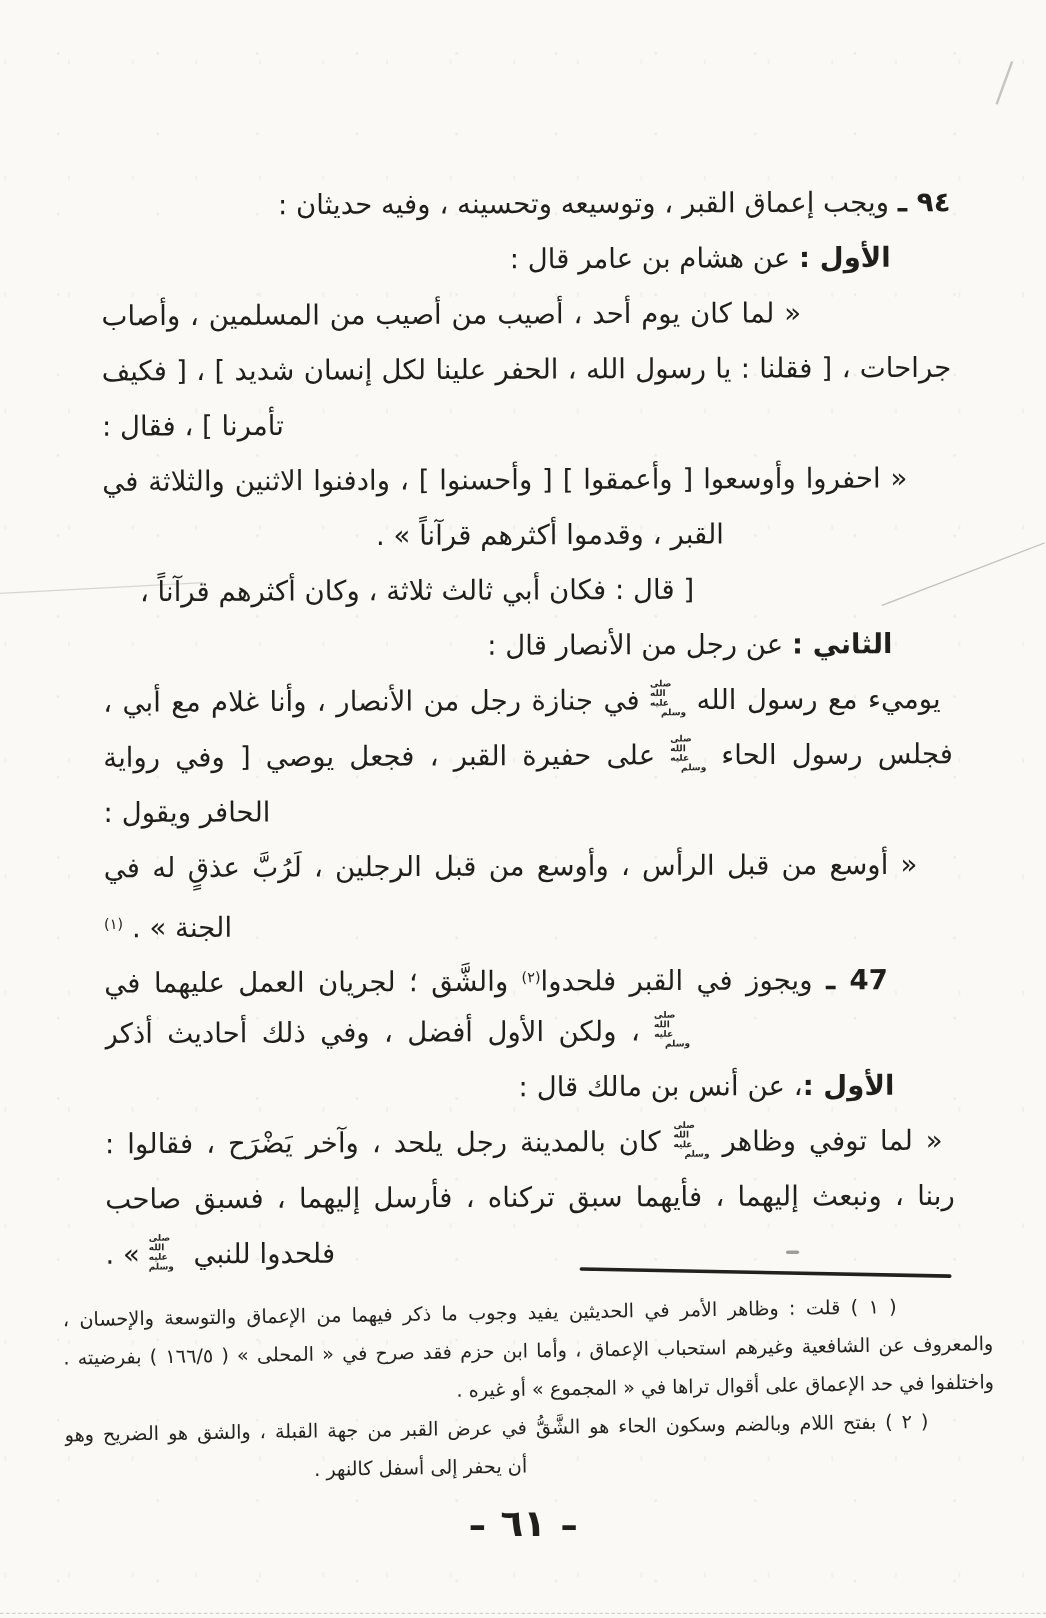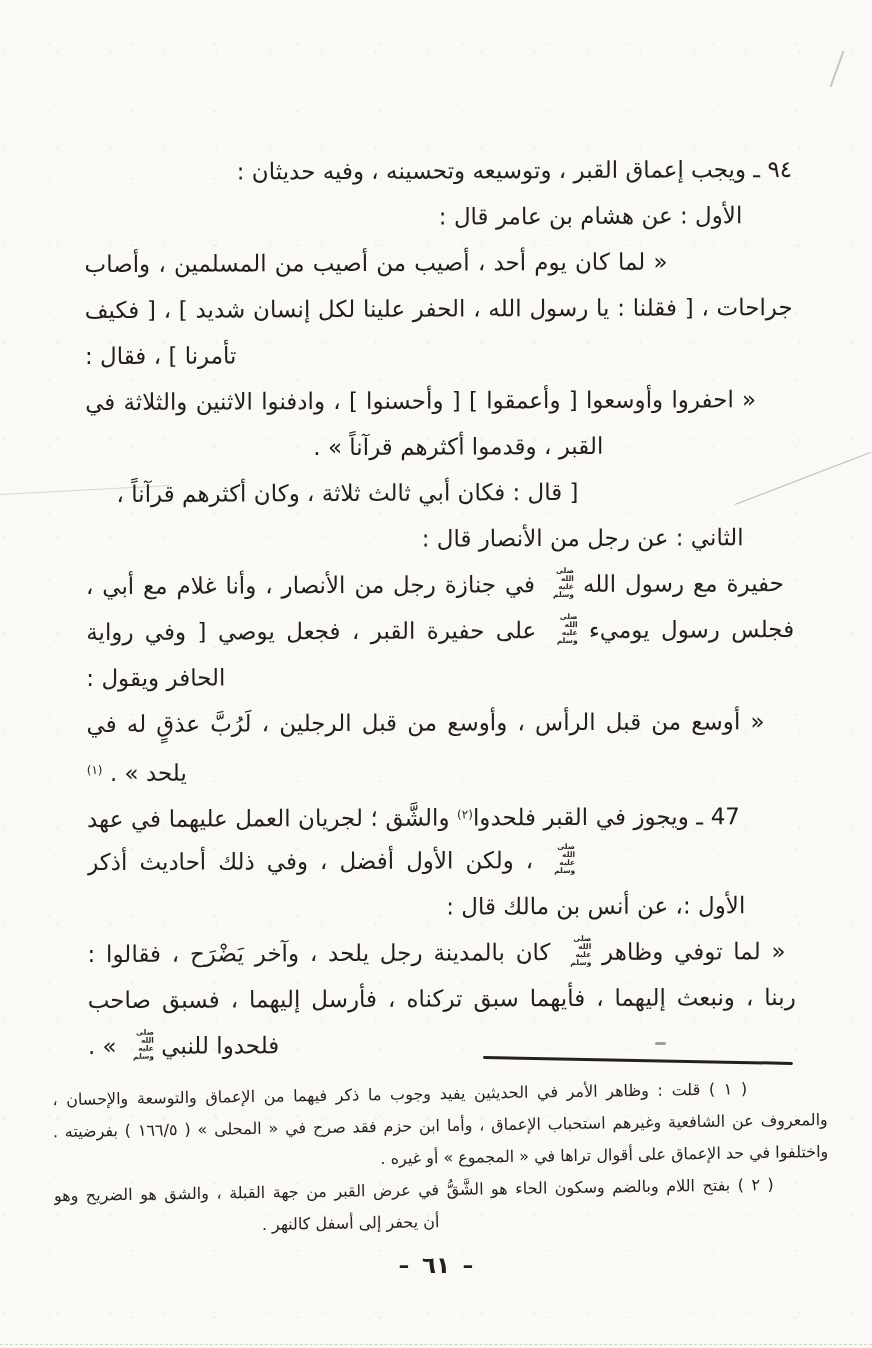--- a/index.html
+++ b/index.html
@@ -20,44 +20,44 @@
   
   .main{
     position:absolute;top:146px;right:80px;width:708px;
     direction:rtl;font-size:23px;
     transform:rotate(-0.25deg);transform-origin:right top;
   }
   .ln{height:46px;line-height:46px;overflow:hidden;}
   .j{text-align:justify;text-align-last:justify;text-justify:inter-word;}
   .r{text-align:right;}
   .l{text-align:left;}
-  .b{font-weight:normal;}
+  .b{font-weight:bold;}
   sup.ref{font-size:12px;vertical-align:7px;font-weight:normal;}
   .saw{
     display:inline-block;width:30px;font-size:7.5px;line-height:8px;
-    text-align:right;vertical-align:-5px;font-weight:bold;
+    text-align:left;vertical-align:-5px;font-weight:bold;
     white-space:normal;color:#2a2620;
   }
   
   .separator{
     position:absolute;left:483px;top:1056px;width:310px;height:3px;
     background:#24211d;border-radius:2px;
     transform:rotate(1.1deg);transform-origin:left center;
   }
   .footnotes{
     position:absolute;top:1072px;right:45px;width:775px;
     direction:rtl;font-size:16px;color:#26221e;
     transform:rotate(-0.9deg);transform-origin:right top;
   }
   .fl{height:32px;line-height:32px;overflow:hidden;}
   
   .pagenum{
     position:absolute;top:1252px;left:0;width:100%;
     text-align:center;direction:rtl;
-    font-size:23px;font-weight:bold;
+    font-size:31px;font-weight:bold;
   }
   .pagenum .dash{display:inline-block;margin:0 14px;transform:translateY(-5px);}
   
   .scratch{position:absolute;background:#8a867e;}
   .s1{left:836px;top:50px;width:2px;height:38px;opacity:.45;transform:rotate(20deg);}
   .s2{left:735px;top:504px;width:145px;height:1px;opacity:.5;transform:rotate(-21deg);transform-origin:left center;}
   .s3{left:0;top:494px;width:170px;height:1px;opacity:.3;transform:rotate(-3deg);transform-origin:left center;}
   .s4{left:655px;top:1042px;width:11px;height:3px;opacity:.8;border-radius:2px;}
   .s5{left:0;top:1344px;width:872px;height:1px;background:none;border-top:1px dashed #c6c2ba;opacity:.7;}
 </style>
@@ -87,30 +87,30 @@
   <div class="ln l">تأمرنا ] ، فقال :</div>
   <div class="ln j" style="margin-right:37px">« احفروا وأوسعوا [ وأعمقوا ] [ وأحسنوا ] ، وادفنوا الاثنين والثلاثة في</div>
   <div class="ln r" style="margin-right:190px">القبر ، وقدموا أكثرهم قرآناً » .</div>
   <div class="ln r" style="margin-right:215px">[ قال : فكان أبي ثالث ثلاثة ، وكان أكثرهم قرآناً ، فقدم ] » .</div>
 
   <div class="ln r" style="margin-right:50px">
     <span class="b">الثاني :</span><span> عن رجل من الأنصار قال :</span>
   </div>
 
   <div class="ln j" style="margin-right:10px">
-    <span>حفيرة مع رسول الله </span><span class="saw">صلى الله عليه وسلم</span><span> في جنازة رجل من الأنصار ، وأنا غلام مع أبي ،</span>
+    <span>يوميء مع رسول الله </span><span class="saw">صلى الله عليه وسلم</span><span> في جنازة رجل من الأنصار ، وأنا غلام مع أبي ،</span>
   </div>
   <div class="ln j">
-    <span>فجلس رسول يوميء </span><span class="saw">صلى الله عليه وسلم</span><span> على حفيرة القبر ، فجعل يوصي [ وفي رواية يوميء إلى ]</span>
+    <span>فجلس رسول الحاء </span><span class="saw">صلى الله عليه وسلم</span><span> على حفيرة القبر ، فجعل يوصي [ وفي رواية يوميء إلى ]</span>
   </div>
   <div class="ln l">الحافر ويقول :</div>
 
   <div class="ln j" style="margin-right:30px">« أوسع من قبل الرأس ، وأوسع من قبل الرجلين ، لَرُبَّ عذقٍ له في</div>
   <div class="ln l">
-    <span>يلحد » . </span><sup class="ref">(١)</sup>
+    <span>الجنة » . </span><sup class="ref">(١)</sup>
   </div>
 
   <div class="ln j" style="margin-right:55px">
     <span class="b">47 ـ</span><span> ويجوز في القبر فلحدوا</span><sup class="ref">(٢)</sup><span> والشَّق ؛ لجريان العمل عليهما في عهد النبي</span>
   </div>
   <div class="ln j" style="margin-right:220px">
     <span class="saw">صلى الله عليه وسلم</span><span> ، ولكن الأول أفضل ، وفي ذلك أحاديث أذكر اثنين منها :</span>
   </div>
 
   <div class="ln r" style="margin-right:50px">

